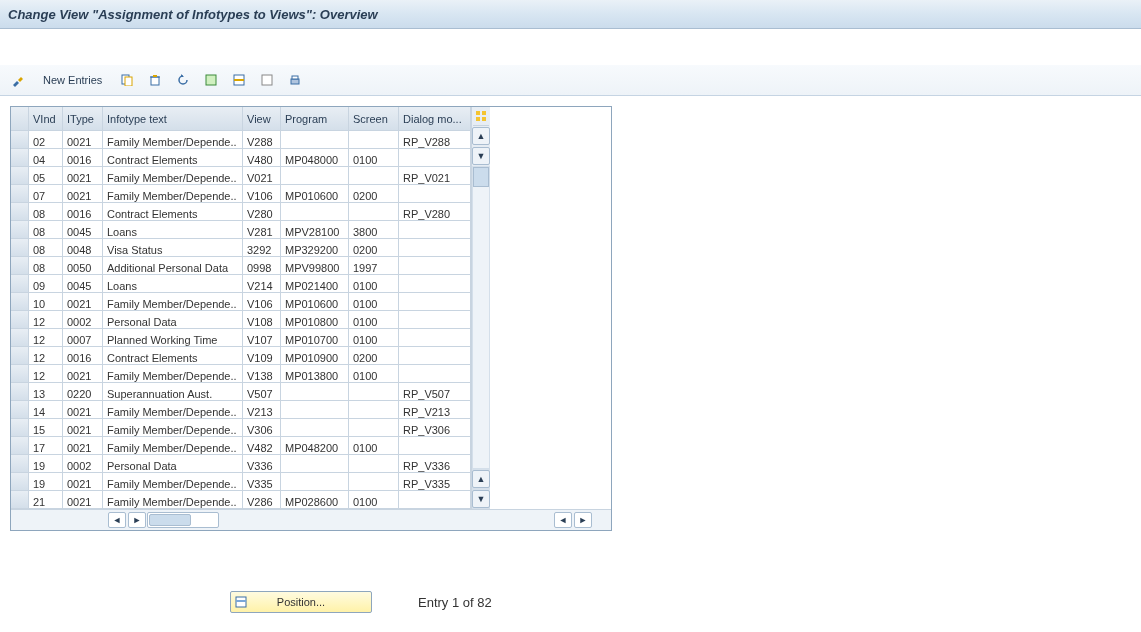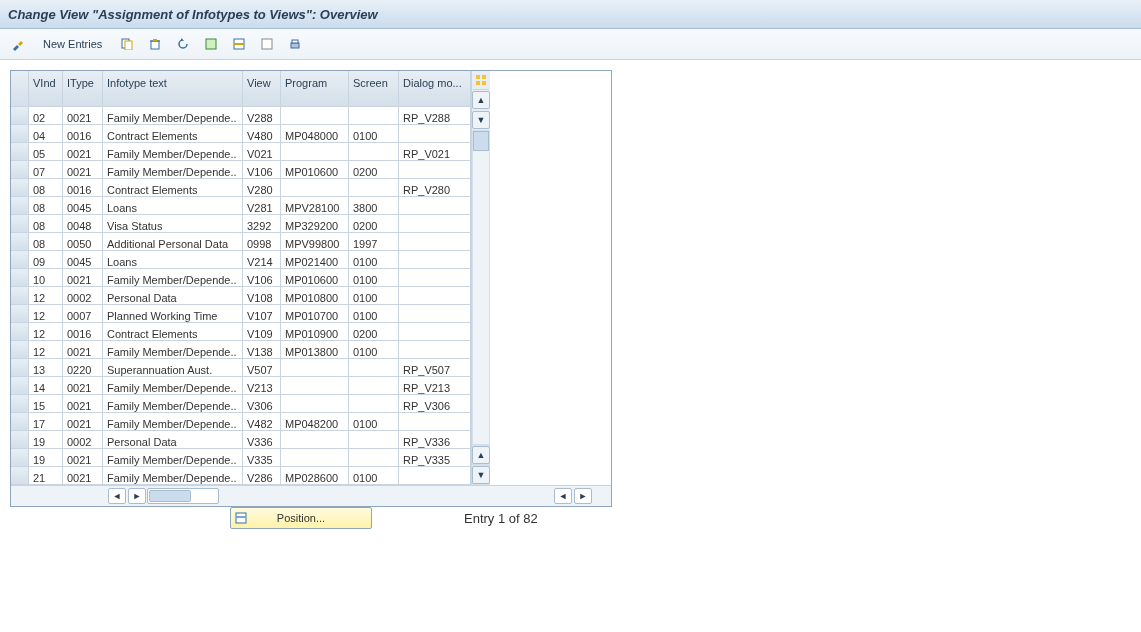--- a/index.html
+++ b/index.html
@@ -29,20 +29,21 @@
   }
   .toolbar {
     background: linear-gradient(to bottom, #f7fafd 0%, #eef3f8 100%);
     border-bottom: 1px solid #c5d4e3;
     height: 30px;
     display: flex;
     align-items: center;
     padding: 0 6px;
     gap: 4px;
     position: relative;
+    margin-top: 36px;
   }
   .tb-btn {
     width: 22px;
     height: 22px;
     border: 1px solid transparent;
     border-radius: 3px;
     display: flex;
     align-items: center;
     justify-content: center;
     font-size: 12px;
@@ -91,21 +92,21 @@
     overflow: hidden;
     white-space: nowrap;
     text-overflow: ellipsis;
     box-sizing: border-box;
     font-size: 11px;
   }
   .col-head {
     background: linear-gradient(to bottom, #e8eef4, #d4dfea);
     color: #2a3e55;
     cursor: pointer;
-    height: 36px;
+    height: 24px;
     line-height: 20px;
   }
   .row-sel {
     background: linear-gradient(to bottom, #e8eef4, #d4dfea);
     cursor: pointer;
     padding:0;
   }
   .cell {
     background: #fff;
     color: #333;
@@ -150,23 +151,24 @@
     display:flex;align-items:center;justify-content:center;
     font-size:9px;color:#2a3e55;cursor:pointer;margin:0 1px;border-radius:2px;
   }
   .hscroll-track {
     height:14px;border:1px solid #a9bdd1;background:#fff;position:relative;border-radius:2px;
   }
   .hscroll-thumb {
     position:absolute;left:1px;top:1px;bottom:1px;width:40px;background:#cbdcec;border:1px solid #a9bdd1;border-radius:2px;
   }
   .footer {
+    margin-top: 60px;
     display:flex;
     align-items:center;
-    gap: 92px;
+    gap: 46px;
     padding-left: 220px;
   }
   .position-btn {
     width: 140px;
     height: 20px;
     border:1px solid #8ea6bd;
     background: linear-gradient(to bottom,#fffbe0,#fff2a8);
     display:flex;
     align-items:center;
     justify-content:center;

